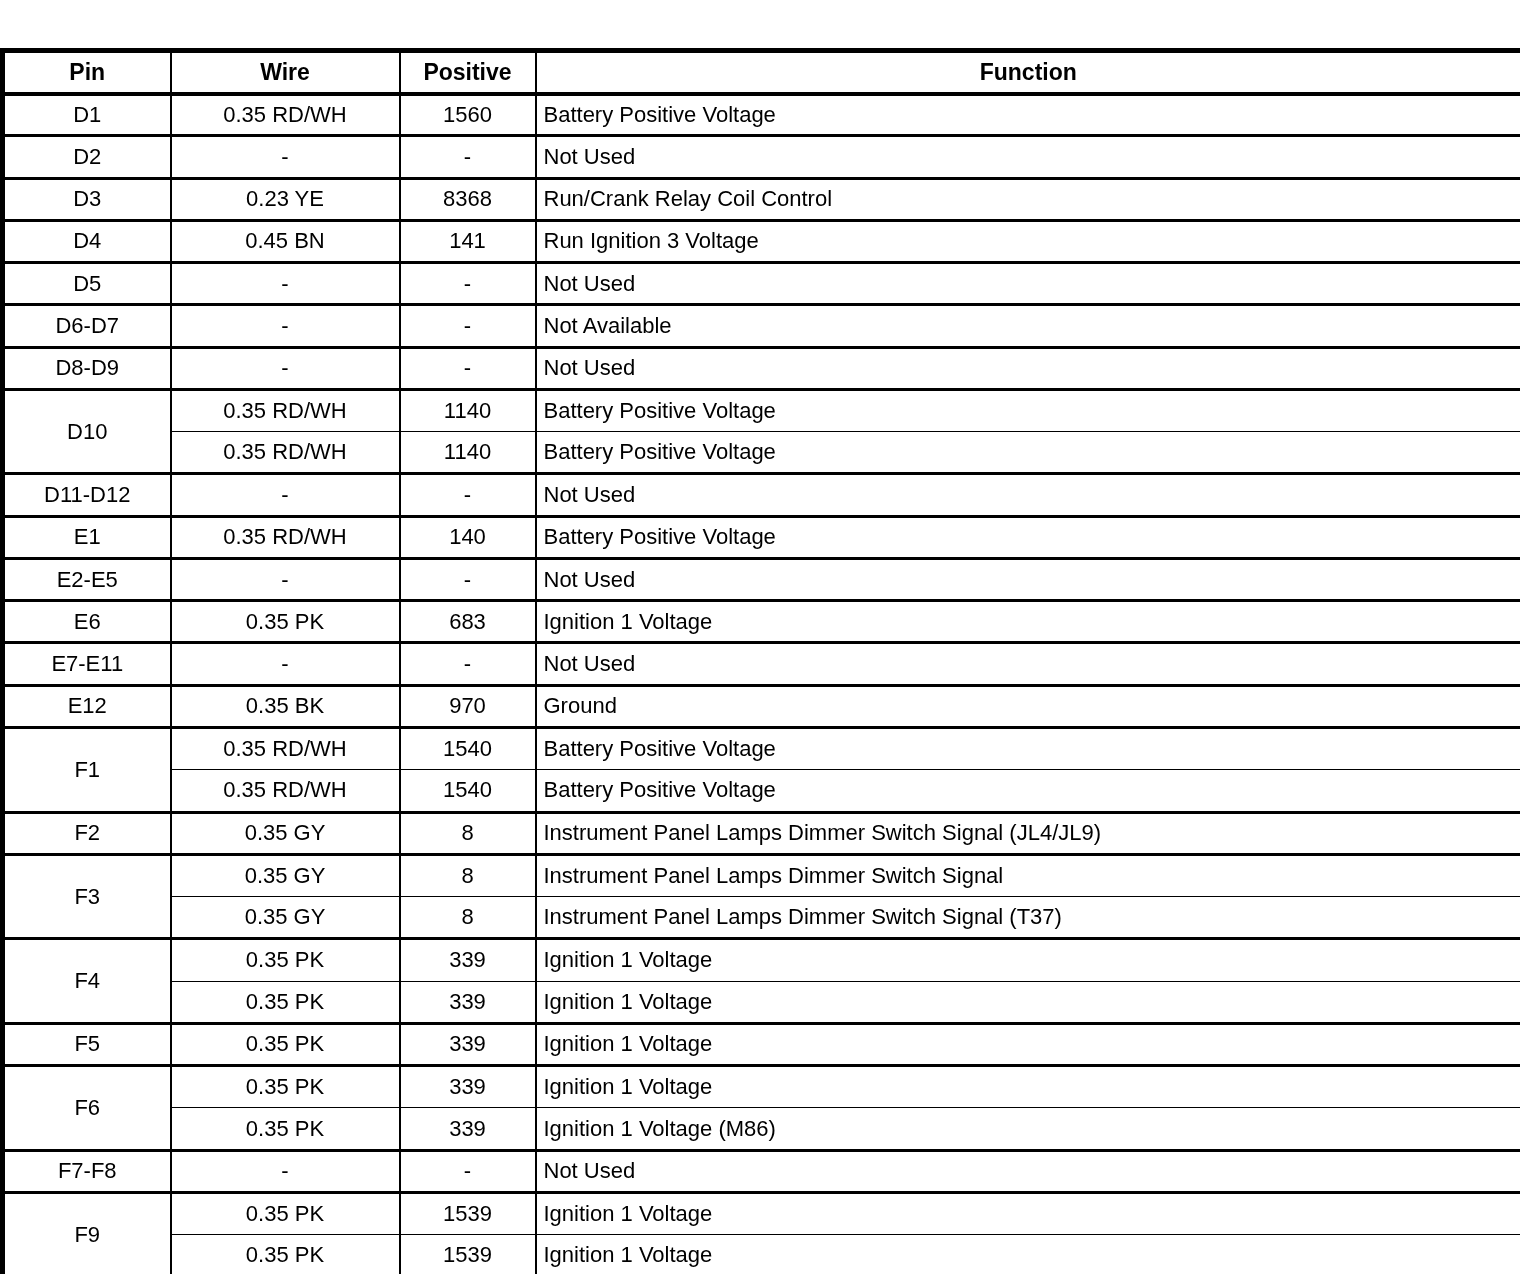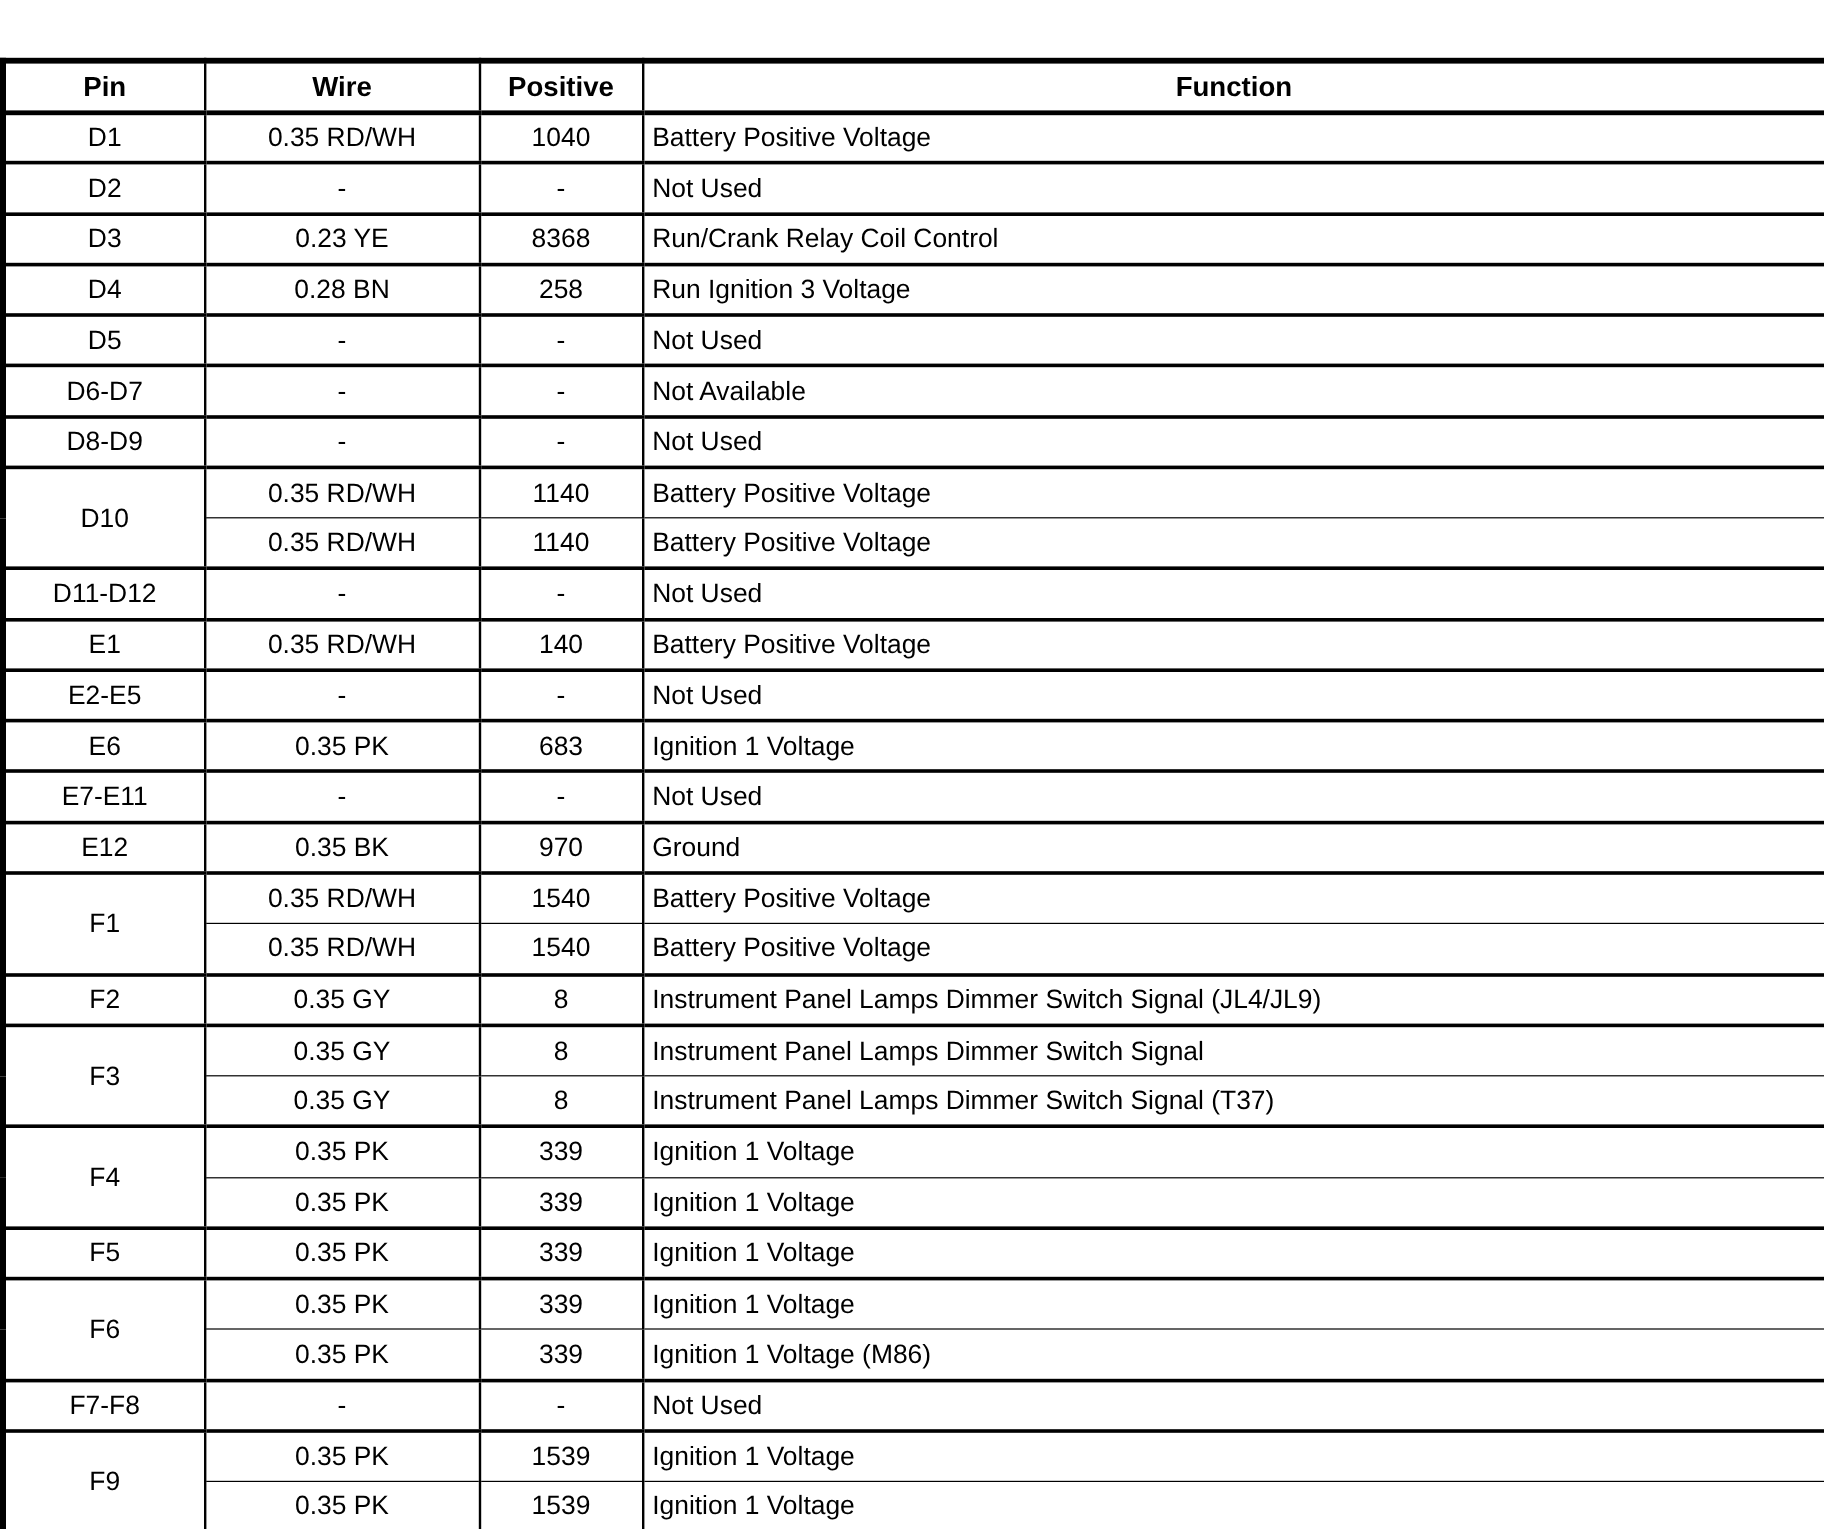--- a/index.html
+++ b/index.html
@@ -74,39 +74,39 @@
         <th>Pin</th>
         <th>Wire</th>
         <th>Positive</th>
         <th class="col-function-header">Function</th>
       </tr>
     </thead>
     <tbody>
         <tr class="group-start">
           <td class="col-pin" rowspan="1">D1</td>
           <td class="col-wire">0.35 RD/WH</td>
-          <td class="col-circuit">1040</td>
+          <td class="col-circuit">1560</td>
           <td class="col-function">Battery Positive Voltage</td>
         </tr>
         <tr class="group-start">
           <td class="col-pin" rowspan="1">D2</td>
           <td class="col-wire">-</td>
           <td class="col-circuit">-</td>
           <td class="col-function">Not Used</td>
         </tr>
         <tr class="group-start">
           <td class="col-pin" rowspan="1">D3</td>
           <td class="col-wire">0.23 YE</td>
           <td class="col-circuit">8368</td>
           <td class="col-function">Run/Crank Relay Coil Control</td>
         </tr>
         <tr class="group-start">
           <td class="col-pin" rowspan="1">D4</td>
-          <td class="col-wire">0.28 BN</td>
-          <td class="col-circuit">258</td>
+          <td class="col-wire">0.45 BN</td>
+          <td class="col-circuit">141</td>
           <td class="col-function">Run Ignition 3 Voltage</td>
         </tr>
         <tr class="group-start">
           <td class="col-pin" rowspan="1">D5</td>
           <td class="col-wire">-</td>
           <td class="col-circuit">-</td>
           <td class="col-function">Not Used</td>
         </tr>
         <tr class="group-start">
           <td class="col-pin" rowspan="1">D6-D7</td>

